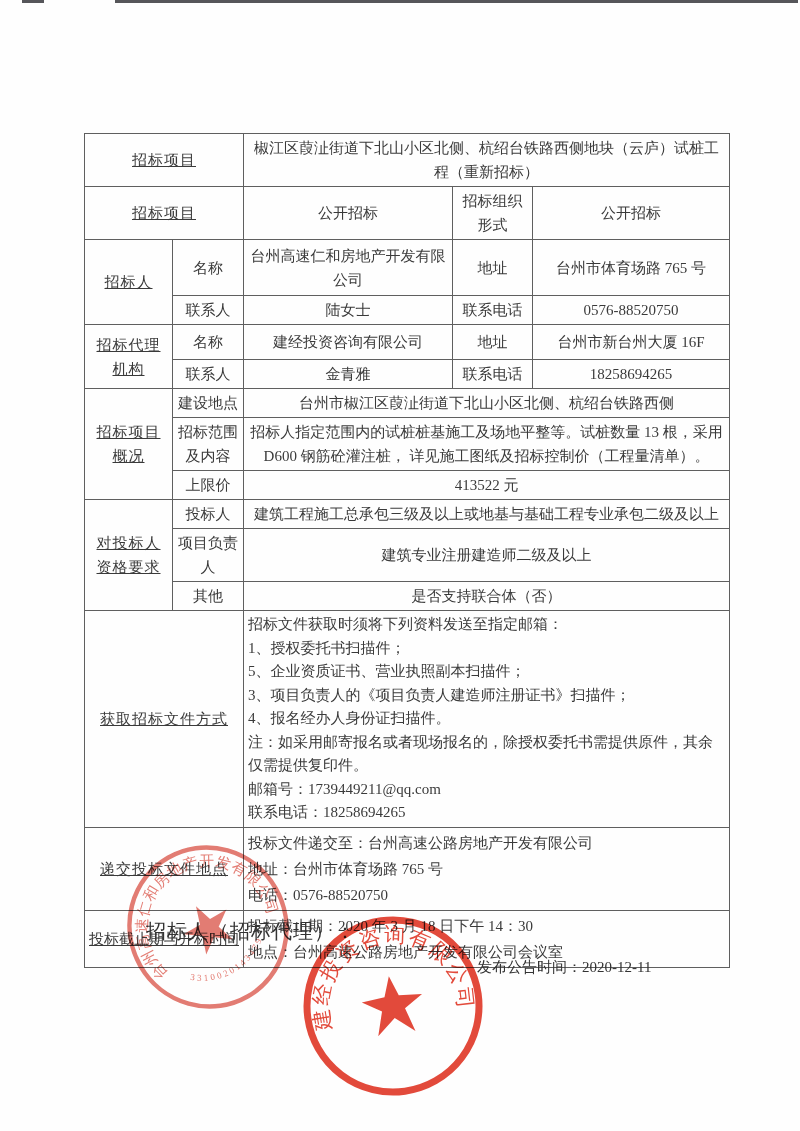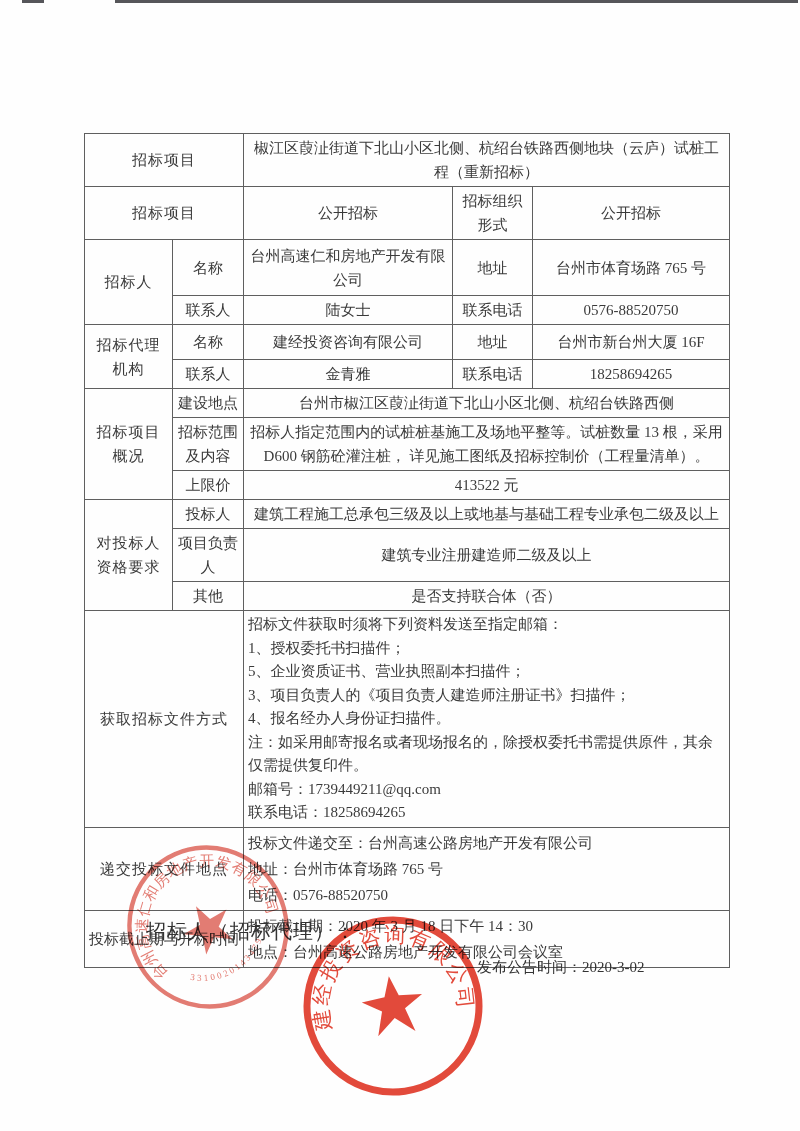--- a/index.html
+++ b/index.html
@@ -4,21 +4,21 @@
 <style>
   html,body{margin:0;padding:0;background:#e9e9e9;}
   .page{position:relative;width:800px;height:1131px;margin:0 auto;background:#fefefe;overflow:hidden;
         font-family:"Liberation Serif","DejaVu Serif",serif;color:#363636;}
   .scan-line{position:absolute;top:0;height:3px;background:#26262b;opacity:.78;}
   .doc-title{position:absolute;top:88px;left:0;width:100%;text-align:center;
              font-size:30px;letter-spacing:3px;color:#2e2e2e;font-weight:500;}
   table.doc{position:absolute;left:84px;top:133px;width:645px;border-collapse:collapse;table-layout:fixed;}
   table.doc td{border:1px solid #5f5f5f;font-size:15px;line-height:24px;color:#3a3a3a;
                text-align:center;vertical-align:middle;padding:2px 4px;overflow:hidden;}
-  td.lbl{letter-spacing:1px;}
+  td.lbl{letter-spacing:1px;text-decoration:underline;}
   td.left{text-align:left;padding-left:12px;margin-left:36px;}
   td.nowrap{white-space:nowrap;letter-spacing:0;font-size:14px;}
   .lines div{line-height:23.5px;text-align:left;}
   .lines3 div{line-height:26px;text-align:left;}
   .sig{position:absolute;left:146px;top:918px;font-size:20px;letter-spacing:1px;color:#333;}
   .pub{position:absolute;left:477px;top:958px;font-size:15px;color:#333;}
   .stamp{position:absolute;mix-blend-mode:multiply;pointer-events:none;}
   .stamp-left{left:113px;top:832px;width:190px;height:190px;opacity:.72;}
   .stamp-center{left:293px;top:906px;width:200px;height:200px;opacity:.88;}
   .stamp text{font-family:"Liberation Serif","DejaVu Serif",serif;}
@@ -143,21 +143,21 @@
         <div class="lines3" style="line-height:22px">
           <div>投标截止期：2020 年 3 月 18 日下午 14：30</div>
           <div>地点：台州高速公路房地产开发有限公司会议室</div>
         </div>
       </td>
     </tr>
   </tbody>
     </table>
 
   <div class="sig">招标人（招标代理）：</div>
-  <div class="pub">发布公告时间：2020-3-02</div>
+  <div class="pub">发布公告时间：2020-12-11</div>
 
   <svg class="stamp stamp-left" viewBox="0 0 190 190">
     <g transform="rotate(-30 95 95)" fill="#d9493c" stroke="none">
       <ellipse cx="95" cy="95" rx="78" ry="80" fill="none" stroke="#d9493c" stroke-width="4.5"></ellipse>
       <polygon points="95,71 100.8,89 119.7,89 104.4,100.1 110.3,118 95,106.9 79.7,118 85.6,100.1 70.3,89 89.2,89"></polygon>
       <defs>
         <path id="arcL" d="M 38.5,118 A 61 61 0 1 1 151.5,118" fill="none"></path>
         <path id="arcLnum" d="M 44,122 A 64 64 0 0 0 146,122" fill="none"></path>
       </defs>
       <text font-size="15" letter-spacing="0.5" fill="#d9493c">

